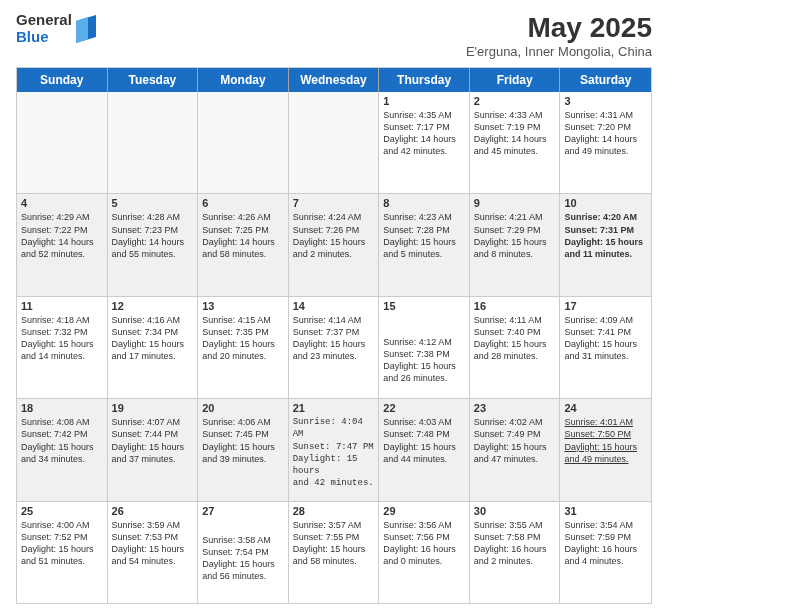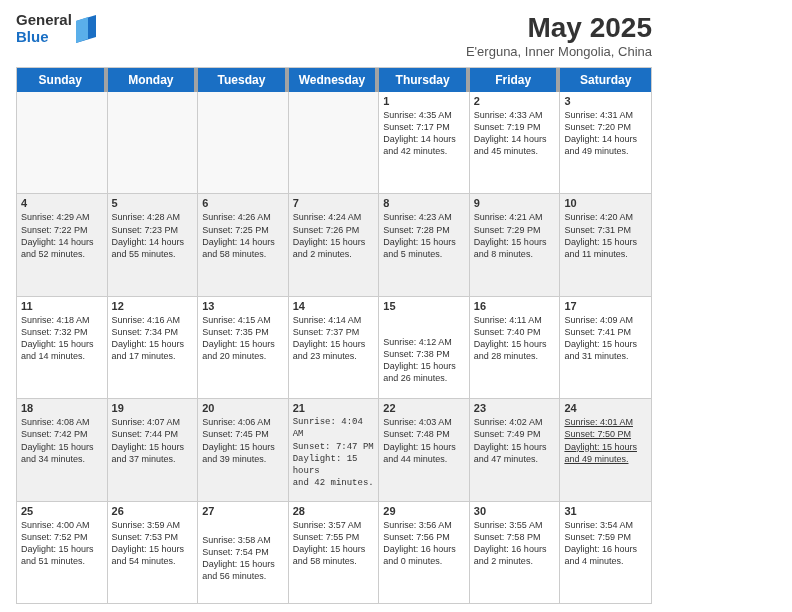--- a/index.html
+++ b/index.html
@@ -70,21 +70,21 @@
       display: grid;
       grid-template-columns: repeat(7, 1fr);
       background: #1a6fc4;
     }
     .day-header {
       color: #fff;
       font-size: 12px;
       font-weight: bold;
       text-align: center;
       padding: 5px 2px;
-      border-right: 4px solid #a3a3a3;
+      border-right: 1px solid #a3a3a3;
     }
     .day-header:last-child { border-right: none; }
     .calendar-grid {
       display: flex;
       flex-direction: column;
       flex: 1;
     }
     .calendar-row {
       display: grid;
       grid-template-columns: repeat(7, 1fr);
@@ -138,22 +138,22 @@
     </div>
     <div class="title-block">
       <div class="month-title">May 2025</div>
       <div class="location">E'erguna, Inner Mongolia, China</div>
     </div>
   </div>
 
   <div class="calendar">
     <div class="day-headers">
     <div class="day-header">Sunday</div>
+        <div class="day-header">Tuesday</div>
         <div class="day-header">Monday</div>
-        <div class="day-header">Tuesday</div>
         <div class="day-header">Wednesday</div>
         <div class="day-header">Thursday</div>
         <div class="day-header">Friday</div>
         <div class="day-header">Saturday</div>
       </div>
     <div class="calendar-grid">
     <div class="calendar-row">
           <div class="cell empty"></div>
           <div class="cell empty"></div>
           <div class="cell empty"></div>
@@ -218,21 +218,21 @@
           </div>
           <div class="cell shaded">
             <span class="day-number">9</span>
             <div class="cell-info" style="white-space: pre-line;">Sunrise: 4:21 AM
 Sunset: 7:29 PM
 Daylight: 15 hours
 and 8 minutes.</div>
           </div>
           <div class="cell shaded">
             <span class="day-number">10</span>
-            <div class="cell-info" style="white-space: pre-line;">Sunrise: 4:20 AM
+            <div class="cell-info" style="white-space: pre-line; font-weight: bold;">Sunrise: 4:20 AM
 Sunset: 7:31 PM
 Daylight: 15 hours
 and 11 minutes.</div>
           </div>
         </div>
         <div class="calendar-row">
           <div class="cell">
             <span class="day-number">11</span>
             <div class="cell-info" style="white-space: pre-line;">Sunrise: 4:18 AM
 Sunset: 7:32 PM

